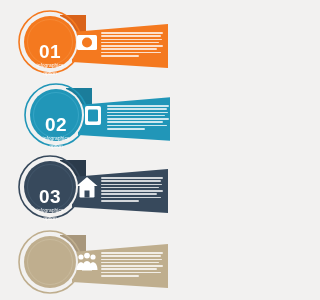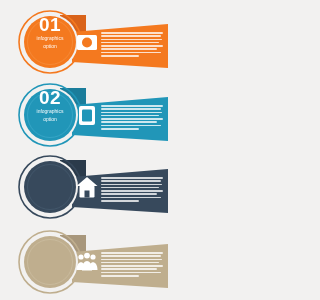--- a/index.html
+++ b/index.html
@@ -7,33 +7,33 @@
     width:170px;height:300px;
     background:#f2f1f0;
     font-family:"Liberation Sans",sans-serif;
     overflow:hidden;
     position:relative;
   }
   .board{position:absolute;inset:0;}
 
   .row{position:absolute;left:0;width:170px;height:72px;}
   .row-1{top:2px;}
-  .row-2{top:75px;}
+  .row-2{top:75px;margin-left:6px;}
   .row-3{top:147px;}
   .row-4{top:222px;}
 
   .svg-layer{position:absolute;left:0;top:0;width:170px;height:78px;}
 
   
   .badge-text{
     position:absolute;
-    left:24px;top:14px;
+    left:24px;top:22px;
     width:52px;height:52px;
     display:flex;flex-direction:column;
-    align-items:center;justify-content:flex-start;
+    align-items:center;justify-content:flex-end;
     color:#ffffff;
     text-align:center;
     pointer-events:none;
   }
   .badge-num{
     font-size:19px;
     font-weight:bold;
     line-height:17px;
     letter-spacing:0.5px;
   }
@@ -148,20 +148,25 @@
       <circle cx="50" cy="40" r="31" fill="none" stroke="#37495c" stroke-width="1.6"></circle>
       <circle cx="50" cy="40" r="28" fill="#f2f1f0"></circle>
       <circle cx="50" cy="40" r="26" fill="#37495c"></circle>
       <circle cx="50" cy="40" r="22.5" fill="none" stroke="#4d6378" stroke-width="0.9" opacity="0.55"></circle>
       <g fill="#ffffff">
         <polygon points="87,30 97.5,39 76.5,39"></polygon>
         <rect x="79.5" y="38.5" width="15" height="12" rx="1.2"></rect>
         <rect x="84.5" y="43.5" width="5" height="7" fill="#37495c"></rect>
       </g>
     </svg>
+    <div class="badge-text">
+      <div class="badge-num">03</div>
+      <div class="badge-sub">infographics</div>
+      <div class="badge-sub">option</div>
+    </div>
     <div class="text-block" style="left:101px;top:30px;">
       <span class="sr">Lorem ipsum dolor sit amet, consectetuer adipiscing elit. Aenean commodo ligula eget dolor. Aenean massa. Cum sociis natoque penatibus et magnis dis parturient montes, nascetur ridiculus mus. Donec quam felis, ultricies nec, pellentesque eu, pretium quis, sem. Nulla consequat massa quis enim.</span>
       <div class="tline s1"></div>
       <div class="tline s2"></div>
       <div class="tline s3"></div>
       <div class="tline s4"></div>
       <div class="tline s5"></div>
       <div class="tline s6"></div>
       <div class="tline s7"></div>
       <div class="tline s8"></div>

